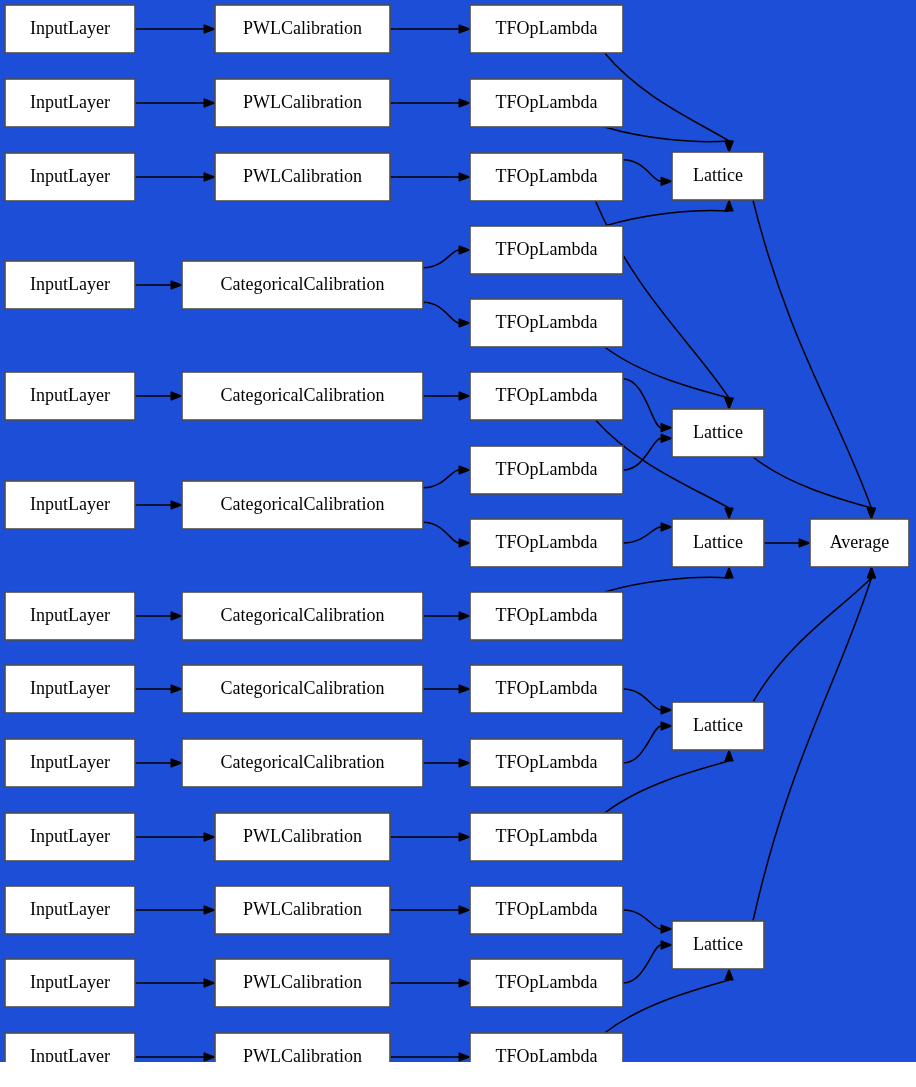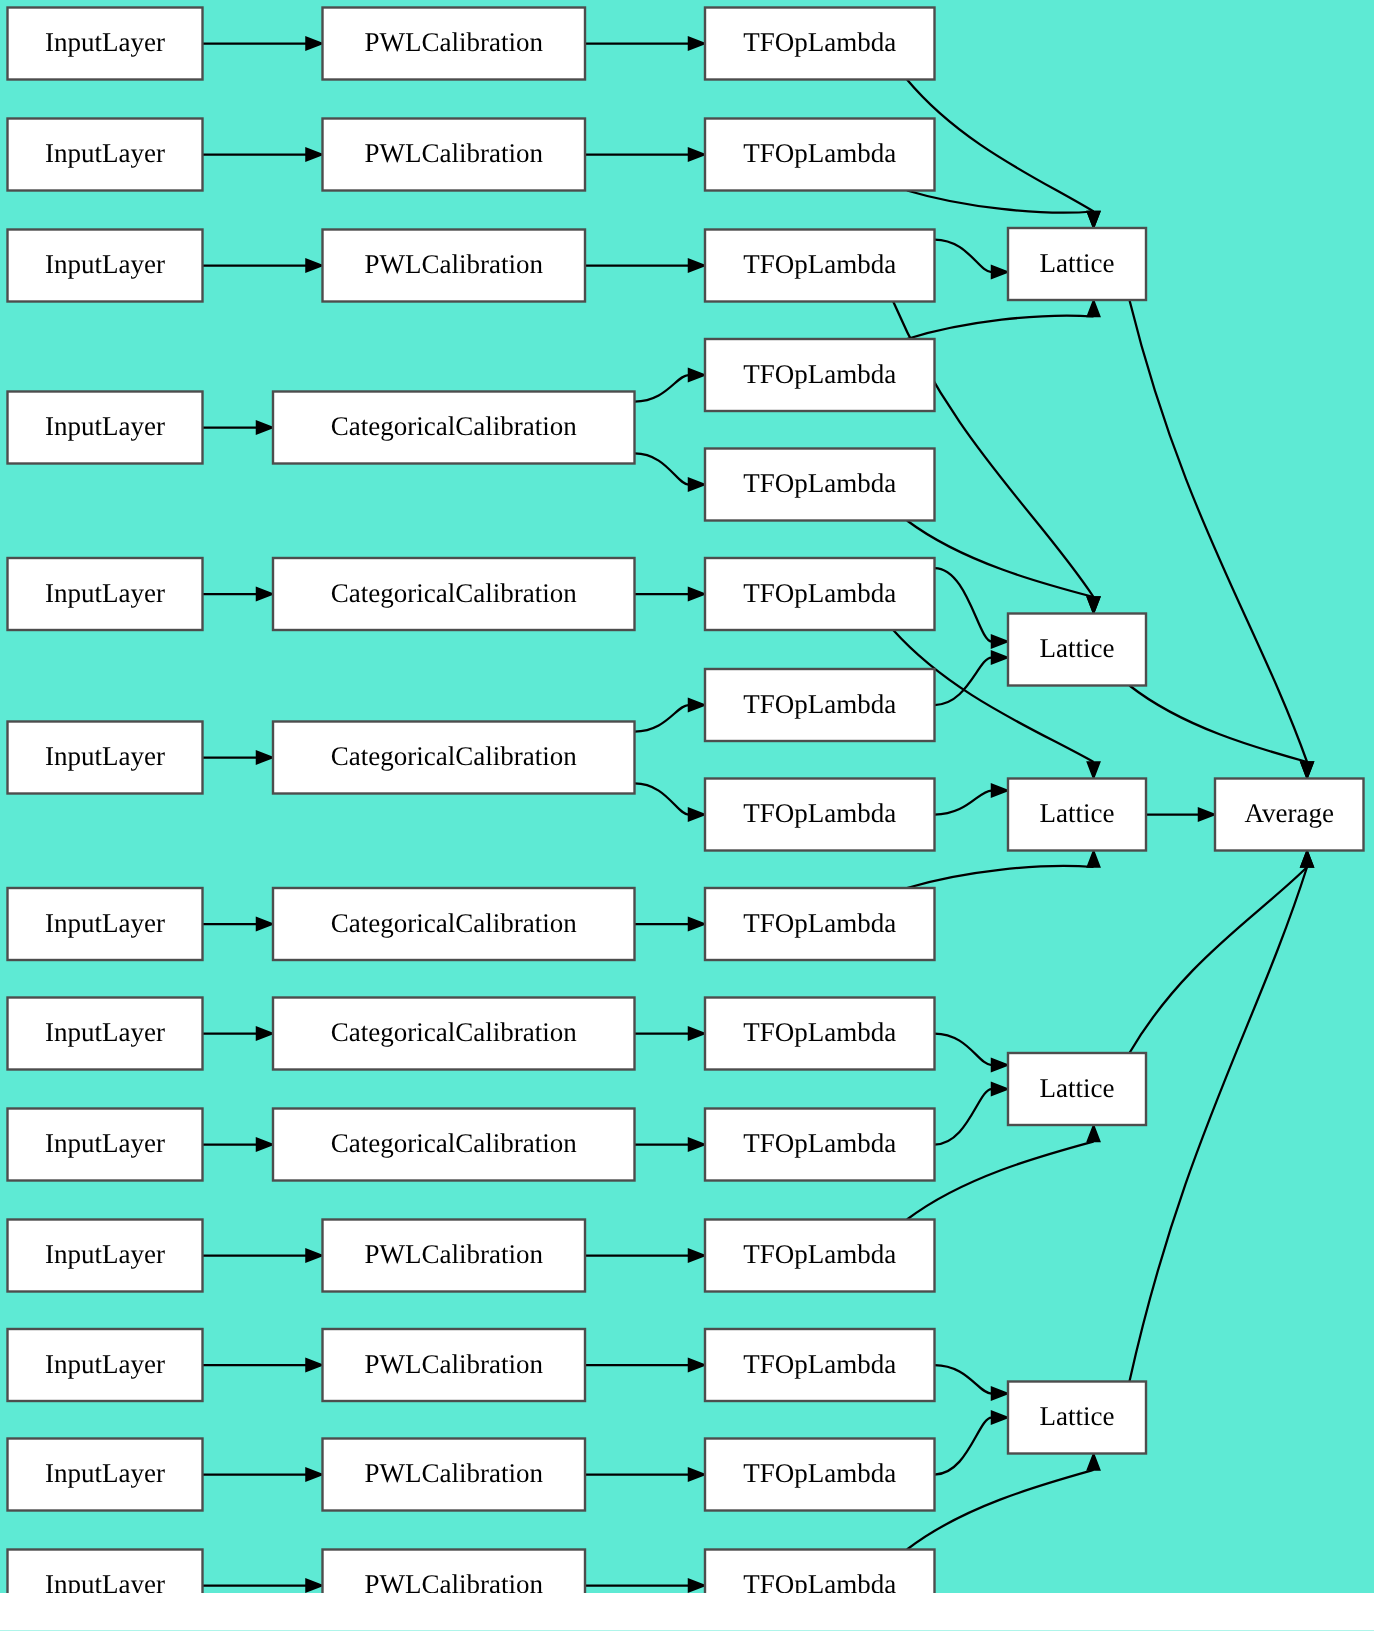--- a/index.html
+++ b/index.html
@@ -4,21 +4,21 @@
 <style>
   html, body {
     margin: 0;
     padding: 0;
     background: #ffffff;
   }
   #canvas {
     position: relative;
     width: 916px;
     height: 1062px;
-    background: #5eead4;
+    background: #1d4ed8;
     font-family: "Liberation Serif", "DejaVu Serif", serif;
     overflow: hidden;
     text-decoration: underline;
   }
   svg.graph {
     position: absolute;
     top: 0;
     left: 0;
     width: 916px;
     height: 1087px;

